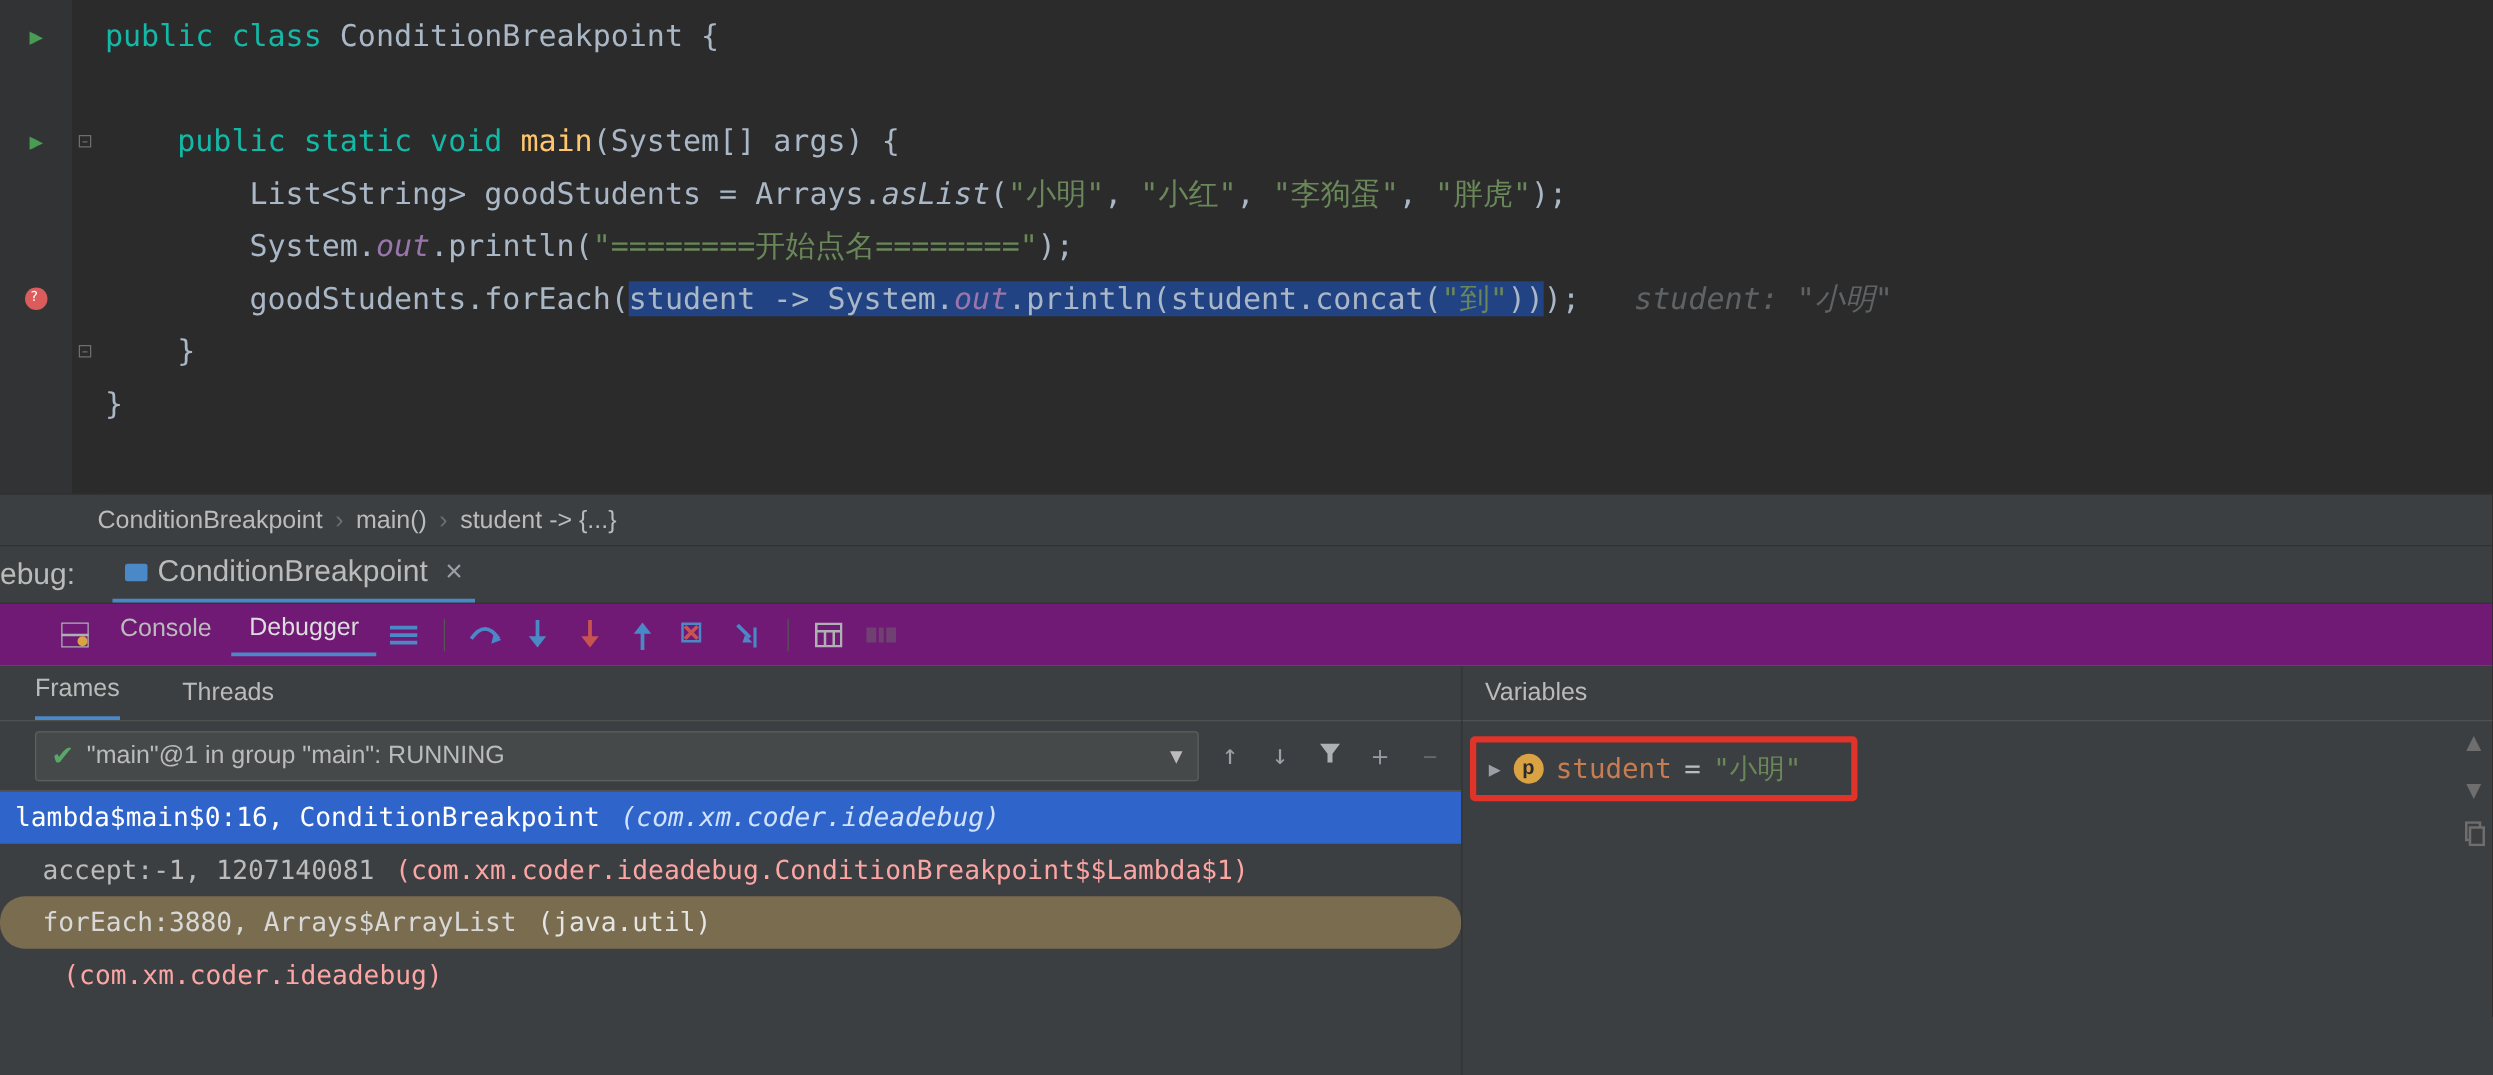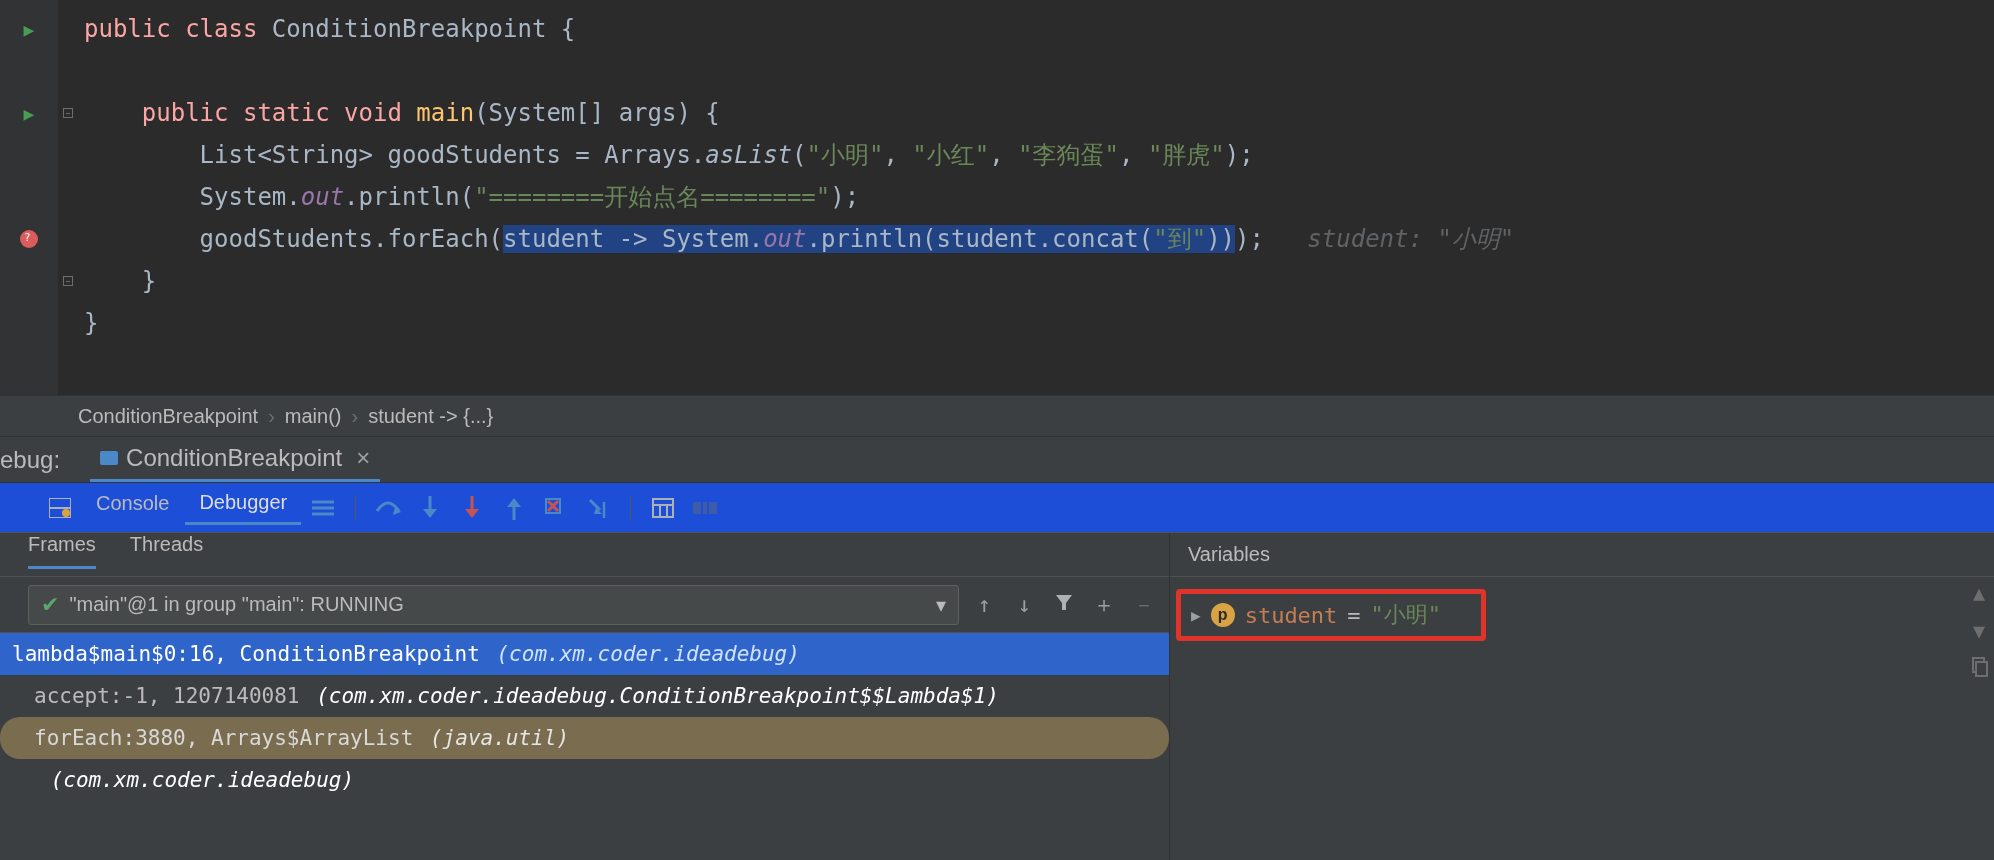--- a/index.html
+++ b/index.html
@@ -56,21 +56,21 @@
   .fold-mark::after{content:"";position:absolute;left:2px;right:2px;top:4px;height:1px;background:#6e6e6e;}
 
   .code {
     flex:1;
     padding: 8px 0 0 6px;
     font-size: 24px;
     line-height: 42px;
     white-space: pre;
     font-family: "Menlo","Consolas",monospace;
   }
-  .kw { color:#fca5a5; }
+  .kw { color:#14b8a6; }
   .typ { color:#a9b7c6; }
   .mname { color:#ffc66d; }
   .str { color:#6a8759; }
   .field { color:#9876aa; font-style:italic;}
   .call-it { font-style: italic; }
   .pun { color:#a9b7c6; }
   .hl { background:#214283; }
   .inlay { color:#606366; font-style: italic; }
 
   
@@ -104,21 +104,21 @@
     display:flex; align-items:center; gap:8px;
     padding: 0 10px; height:100%;
     border-bottom: 3px solid #4a88c7;
   }
   .dbg-tab .icon { width:18px;height:14px;background:#4a88c7;border-radius:2px;}
   .close-x { color:#9aa0a6; margin-left:6px; cursor:pointer;}
 
   
   .toolbar {
     height: 50px;
-    background:#1d4ed8;
+    background:#701a75;
     border-bottom:1px solid #515151;
     display:flex;
     align-items:center;
     padding-left: 40px;
     gap: 2px;
     font-family:"Segoe UI",sans-serif;
   }
   .tool-link {
     color:#bbbbbb; font-size:20px; padding: 0 14px 8px;
     cursor:pointer;
@@ -139,23 +139,23 @@
   }
   .frames-pane {
     width: 1170px;
     display:flex;
     flex-direction:column;
     border-right:1px solid #323232;
   }
   .sub-tabs {
     height:44px;
     display:flex;
-    align-items:flex-start;
+    align-items:flex-end;
     padding-left: 28px;
-    gap: 34px;
+    gap: 50px;
     font-family:"Segoe UI",sans-serif;
     font-size:20px;
     color:#bbbbbb;
     border-bottom:1px solid #515151;
   }
   .sub-tab { padding-bottom:10px; cursor:pointer;}
   .sub-tab.active { border-bottom:3px solid #4a88c7;}
 
   .frames-ctrl {
     height:56px; display:flex; align-items:center; padding: 0 10px 0 28px; gap:10px;
@@ -167,21 +167,21 @@
     font-family:"Segoe UI",sans-serif; border-radius:3px;
   }
   .chk { color:#59a869; font-size:22px; margin-right:10px;}
   .dd-caret{ margin-left:auto; color:#bbbbbb;}
   .small-ico { color:#9aa0a6; font-size:22px; width:30px; text-align:center; cursor:pointer;}
 
   .frames-list { flex:1; overflow:hidden; font-family:"Menlo","Consolas",monospace; font-size:21px;}
   .frame-row { height:42px; display:flex; align-items:center; padding:0 14px 0 34px; color:#bbbbbb;}
   .frame-row.sel { background:#2f65ca; color:#ffffff;padding-left:12px;}
   .frame-row.lib { background:#7a6c4f; color:#d8d8d8;border-radius:20px;}
-  .frame-row .pkg { font-style:italic; color:#ffffff; margin-left:4px;}
+  .frame-row .pkg { color:#fca5a5; margin-left:4px;}
   .frame-row.sel .pkg { color:#cfe3ff; font-style:italic;}
   .frame-row.lib .pkg { color:#e5e5e5; }
 
   .vars-pane { flex:1; display:flex; flex-direction:column; }
   .vars-header {
     height:44px; border-bottom:1px solid #515151;
     display:flex; align-items:flex-end; padding:0 0 10px 18px;
     font-family:"Segoe UI",sans-serif; font-size:20px; color:#bbbbbb;
   }
   .vars-body { flex:1; padding: 12px 0 0 6px; position:relative;}

